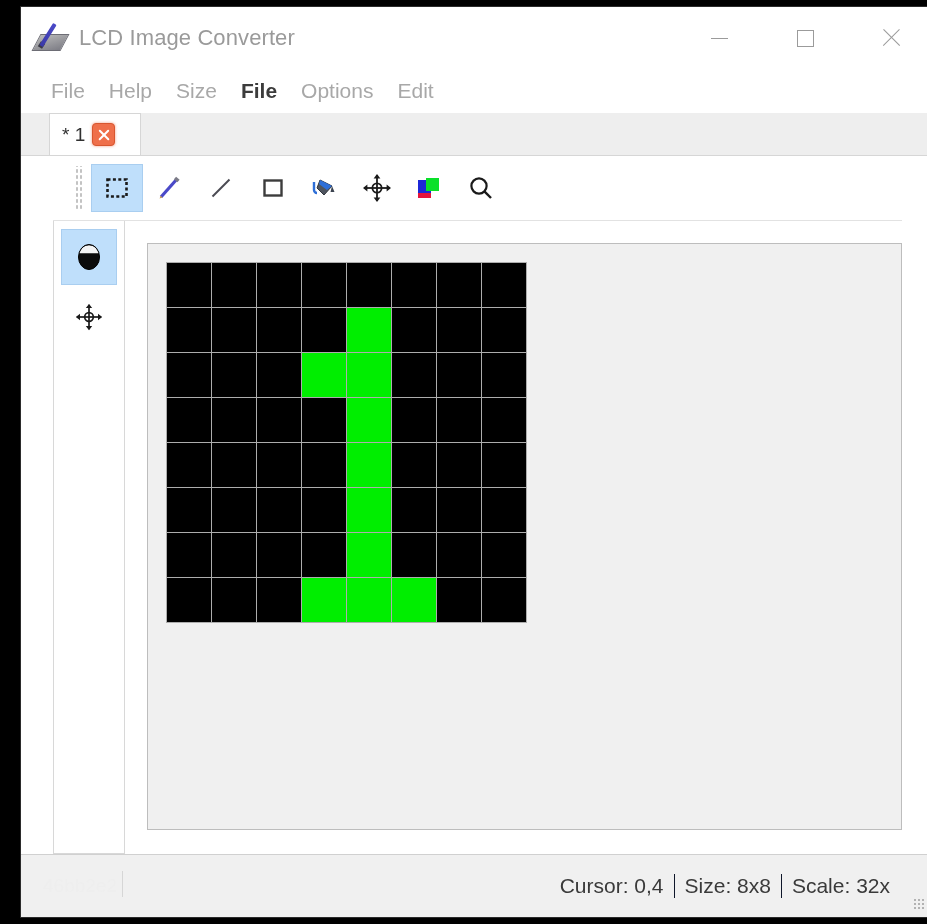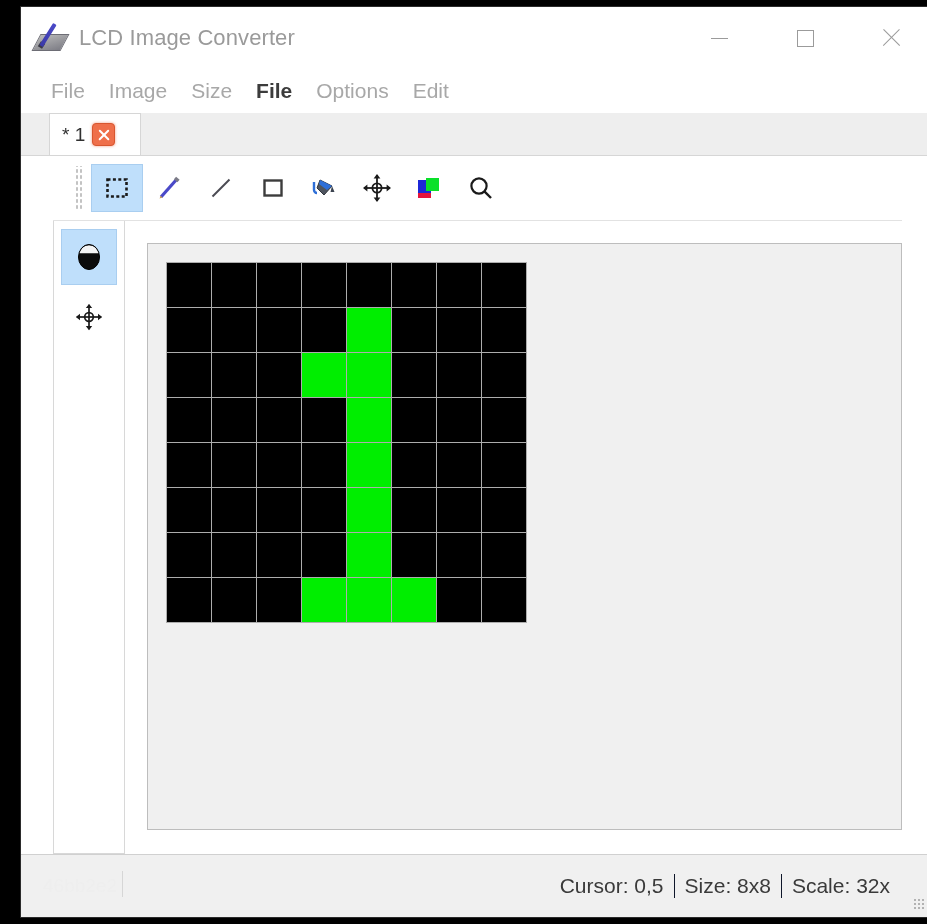--- a/index.html
+++ b/index.html
@@ -198,21 +198,21 @@
         <span class="max"></span>
       </div>
       <div class="wbtn">
         <span class="cls"></span>
       </div>
     </div>
   </div>
 
   <div class="menubar">
     <div class="menuitem">File</div>
-    <div class="menuitem">Image</div>
+    <div class="menuitem">Help</div>
     <div class="menuitem">Size</div>
     <div class="menuitem active">File</div>
     <div class="menuitem">Options</div>
     <div class="menuitem">Edit</div>
   </div>
 
   <div class="tabstrip">
     <div class="tab">
       <span class="tab-label">* 1</span>
       <span class="tab-close"></span>
@@ -398,20 +398,20 @@
             <div class="px" style="background: rgb(0, 0, 0);"></div>
           </div>
       </div>
 
     </div>
   </div>
 
   <div class="statusbar">
     <div class="status-left">46bb2e2</div>
     <div class="status-right">
-      <div class="scell">Cursor: 0,5</div>
+      <div class="scell">Cursor: 0,4</div>
       <div class="scell">Size: 8x8</div>
       <div class="scell">Scale: 32x</div>
     </div>
     <div class="grip-corner"></div>
   </div>
 
 </div>
 
 </body></html>

